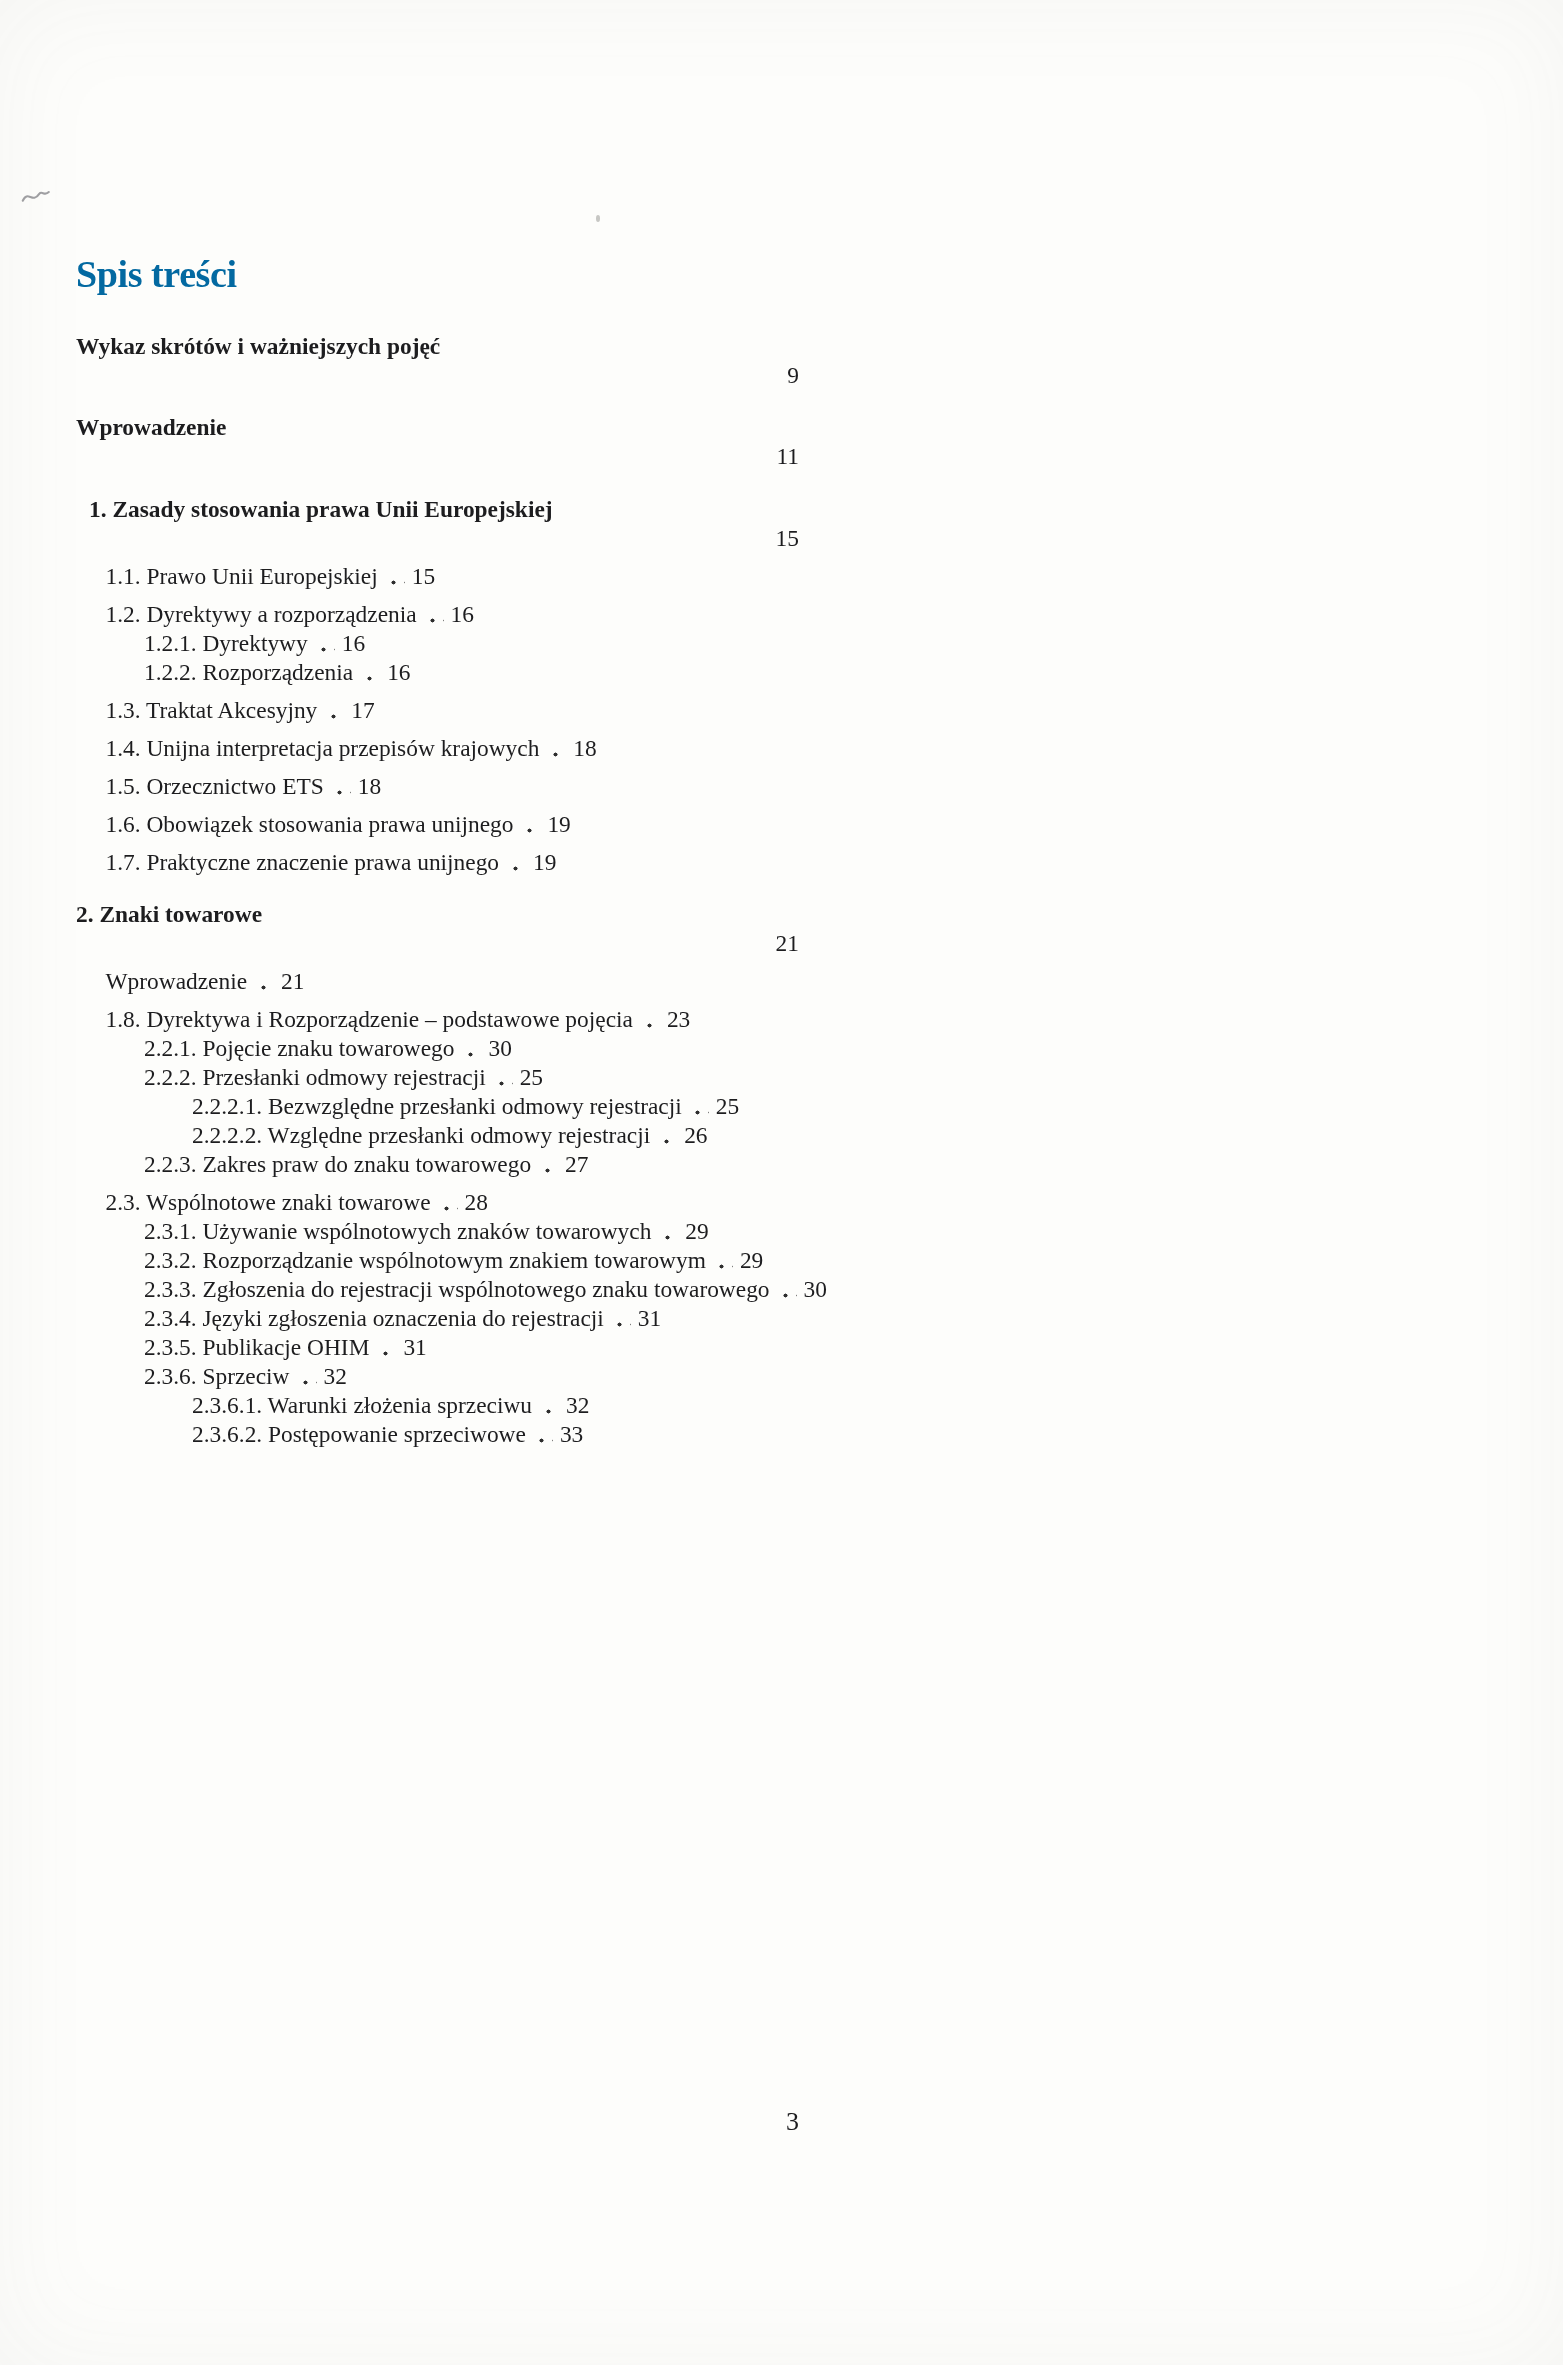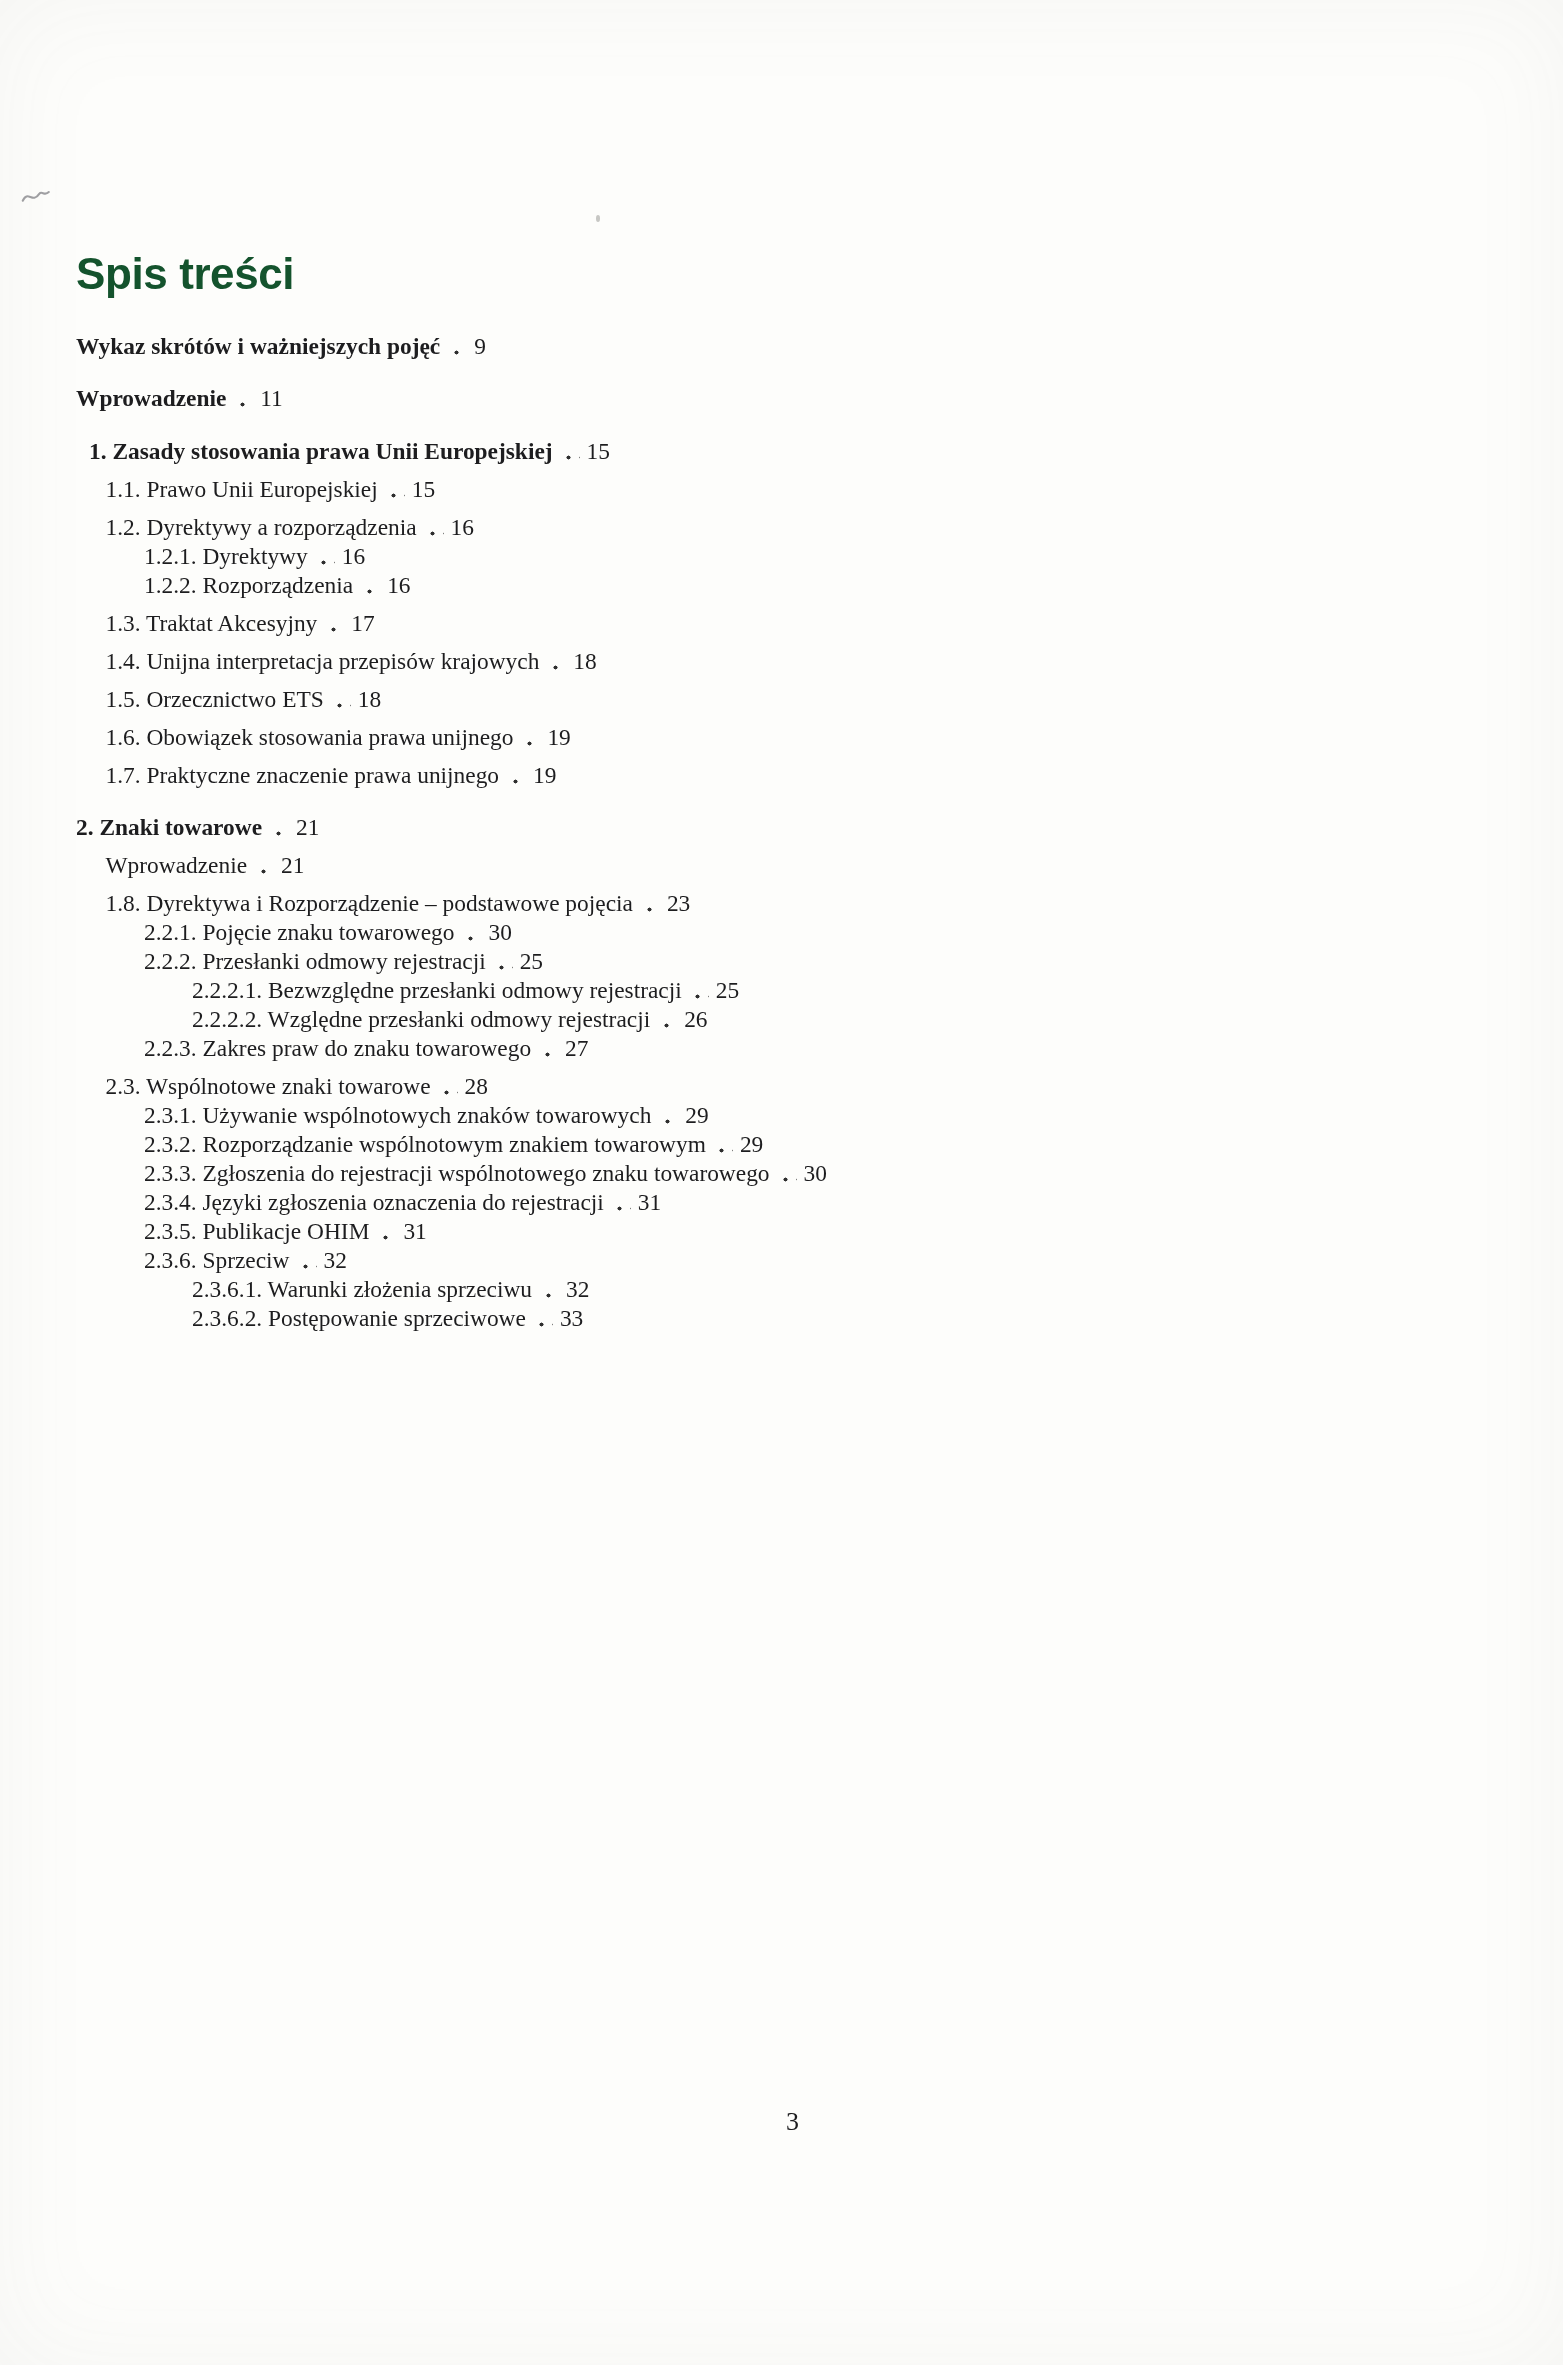--- a/index.html
+++ b/index.html
@@ -37,44 +37,44 @@
   }
 
   .content-col {
     position: absolute;
     left: 76px;
     top: 254px;
     width: 723px;
   }
 
   .page-title {
-    font-family: Liberation Sans, sans-serif;
+    font-family: Liberation Serif, serif;
     font-weight: 700;
-    font-size: 44px;
+    font-size: 38px;
     line-height: 40px;
     letter-spacing: -0.4px;
     margin: 0 0 38px 0;
-    color: #14532d;
+    color: #0369a1;
   }
 
   .toc {
     width: 100%;
   }
   .row {
     display: flex;
     align-items: stretch;
     line-height: 29px;
     font-size: 23.4px;
     white-space: nowrap;
   }
   .row.gap { margin-top: 23.4px; }
   .row.bold .label { font-weight: 700; }
   .row.chnum { padding-left: 13px; }
 
-  .lvl-0 { padding-left: 0; }
+  .lvl-0 { padding-left: 0; flex-direction: column; }
   .lvl-1 { padding-left: 29.5px; margin-top: 9px; }
   .lvl-2 { padding-left: 68px; }
   .lvl-3 { padding-left: 116px; }
 
   .label { flex: 0 0 auto; }
 
   .leader {
     flex: 1 1 aupx;
     min-width: 17.4px;
     margin: 0 7px 0 9.6px;

